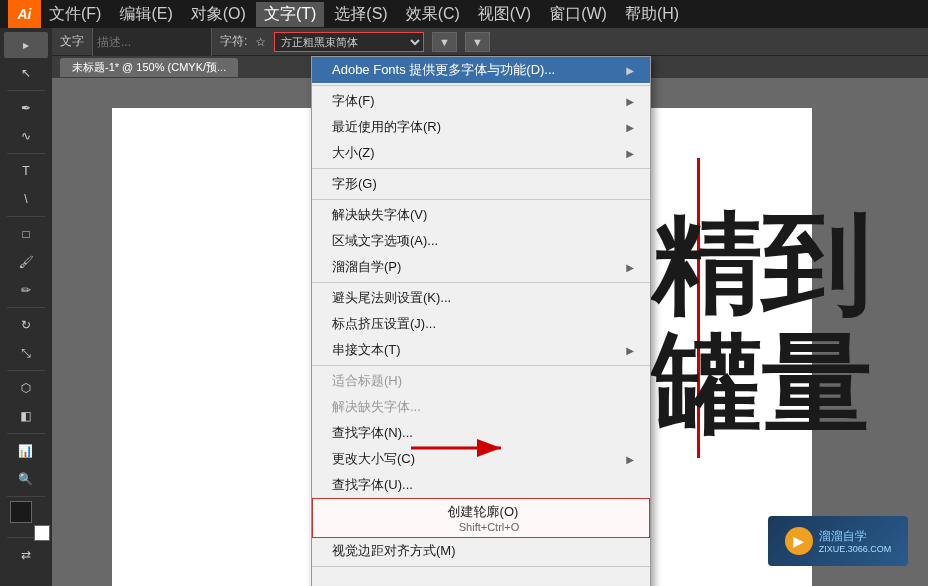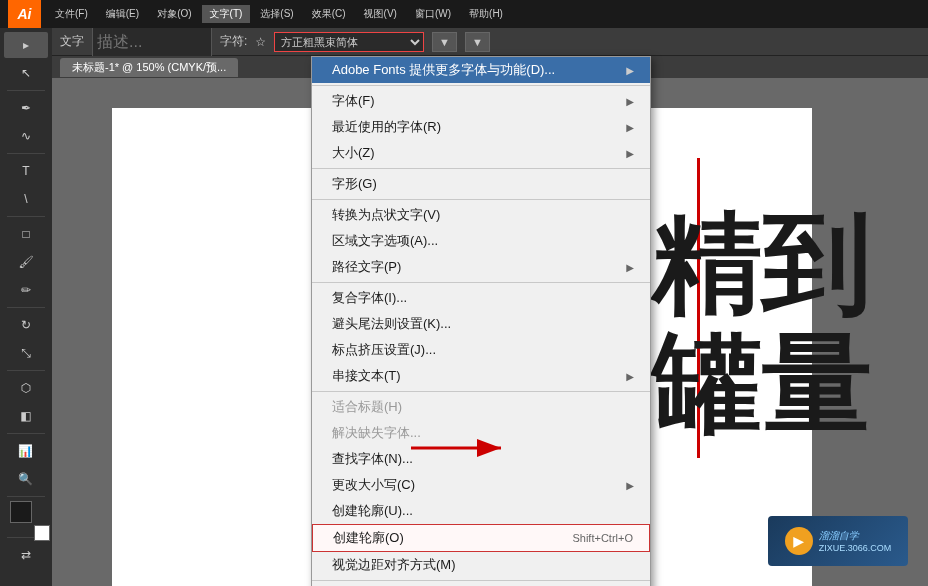--- a/index.html
+++ b/index.html
@@ -14,21 +14,21 @@
     }
 
     
     .title-bar {
       width: 100%;
       height: 28px;
       background: #1a1a1a;
       display: flex;
       align-items: center;
       padding: 0 8px;
-      gap: 6px;
+      gap: 0;
     }
     .ai-logo {
       width: 33px;
       height: 28px;
       background: #ff6600;
       display: flex;
       align-items: center;
       justify-content: center;
       font-weight: bold;
       font-size: 14px;
@@ -38,21 +38,21 @@
     .menu-bar {
       display: flex;
       align-items: center;
       gap: 2px;
       flex: 1;
     }
     .menu-item {
       color: #ccc;
       padding: 2px 8px;
       cursor: pointer;
-      font-size: 10px;
+      font-size: 16px;
       white-space: nowrap;
     }
     .menu-item:hover, .menu-item.active {
       background: #444;
       color: white;
     }
     .menu-item.active {
       background: #555;
     }
 
@@ -189,23 +189,22 @@
       border-radius: 50%;
       background: #f0a020;
       display: flex;
       align-items: center;
       justify-content: center;
       color: white;
       font-size: 14px;
     }
     .watermark-text {
       color: #88ccff;
-      font-size: 10px;
+      font-size: 12px;
       line-height: 1.4;
-      font-style: italic;
     }
     .watermark-subtext {
       color: #aaddff;
       font-size: 9px;
     }
 
     
     .dropdown-overlay {
       position: absolute;
       top: 0;
@@ -258,20 +257,21 @@
       color: #ccc;
     }
     .dropdown-item .shortcut {
       font-size: 11px;
       color: #666;
       margin-left: 12px;
     }
     .dropdown-item.highlighted-box {
       border: 1.5px solid #cc3333;
       background: #fff8f8;
+      flex-direction: column;
     }
 
     
     .red-arrow {
       position: absolute;
       top: 416px;
       left: 362px;
       width: 90px;
       height: 20px;
       pointer-events: none;
@@ -312,21 +312,21 @@
     .tb2-label {
       color: #ccc;
       font-size: 12px;
     }
     .tb2-input {
       background: #2a2a2a;
       border: 1px solid #555;
       color: #ccc;
       height: 29px;
       padding: 16px 4px;
-      font-size: 16px;
+      font-size: 12px;
       width: 120px;
     }
     .tb2-select {
       background: #2a2a2a;
       border: 1px solid #ef4444;
       color: #ccc;
       height: 20px;
       font-size: 11px;
       padding: 0 2px;
       width: 150px;
@@ -447,34 +447,31 @@
           <span class="arrow">▶</span>
         </div>
         <div class="dropdown-separator"></div>
 
         <div class="dropdown-item">
           <span>字形(G)</span>
         </div>
         <div class="dropdown-separator"></div>
 
         <div class="dropdown-item">
-          <span>转换为点状文字(V)</span>
+          <span>解决缺失字体(V)</span>
         </div>
         <div class="dropdown-item">
           <span>区域文字选项(A)...</span>
         </div>
         <div class="dropdown-item">
-          <span>路径文字(P)</span>
+          <span>溜溜自学(P)</span>
           <span class="arrow">▶</span>
         </div>
         <div class="dropdown-separator"></div>
 
-        <div class="dropdown-item">
-          <span>复合字体(I)...</span>
-        </div>
         <div class="dropdown-item">
           <span>避头尾法则设置(K)...</span>
         </div>
         <div class="dropdown-item">
           <span>标点挤压设置(J)...</span>
         </div>
         <div class="dropdown-item">
           <span>串接文本(T)</span>
           <span class="arrow">▶</span>
         </div>
@@ -487,21 +484,21 @@
           <span>解决缺失字体...</span>
         </div>
         <div class="dropdown-item">
           <span>查找字体(N)...</span>
         </div>
         <div class="dropdown-item">
           <span>更改大小写(C)</span>
           <span class="arrow">▶</span>
         </div>
         <div class="dropdown-item">
-          <span>创建轮廓(U)...</span>
+          <span>查找字体(U)...</span>
         </div>
 
         <div class="dropdown-item highlighted-box">
           <span>创建轮廓(O)</span>
           <span class="shortcut">Shift+Ctrl+O</span>
         </div>
 
         <div class="dropdown-item">
           <span>视觉边距对齐方式(M)</span>
         </div>

